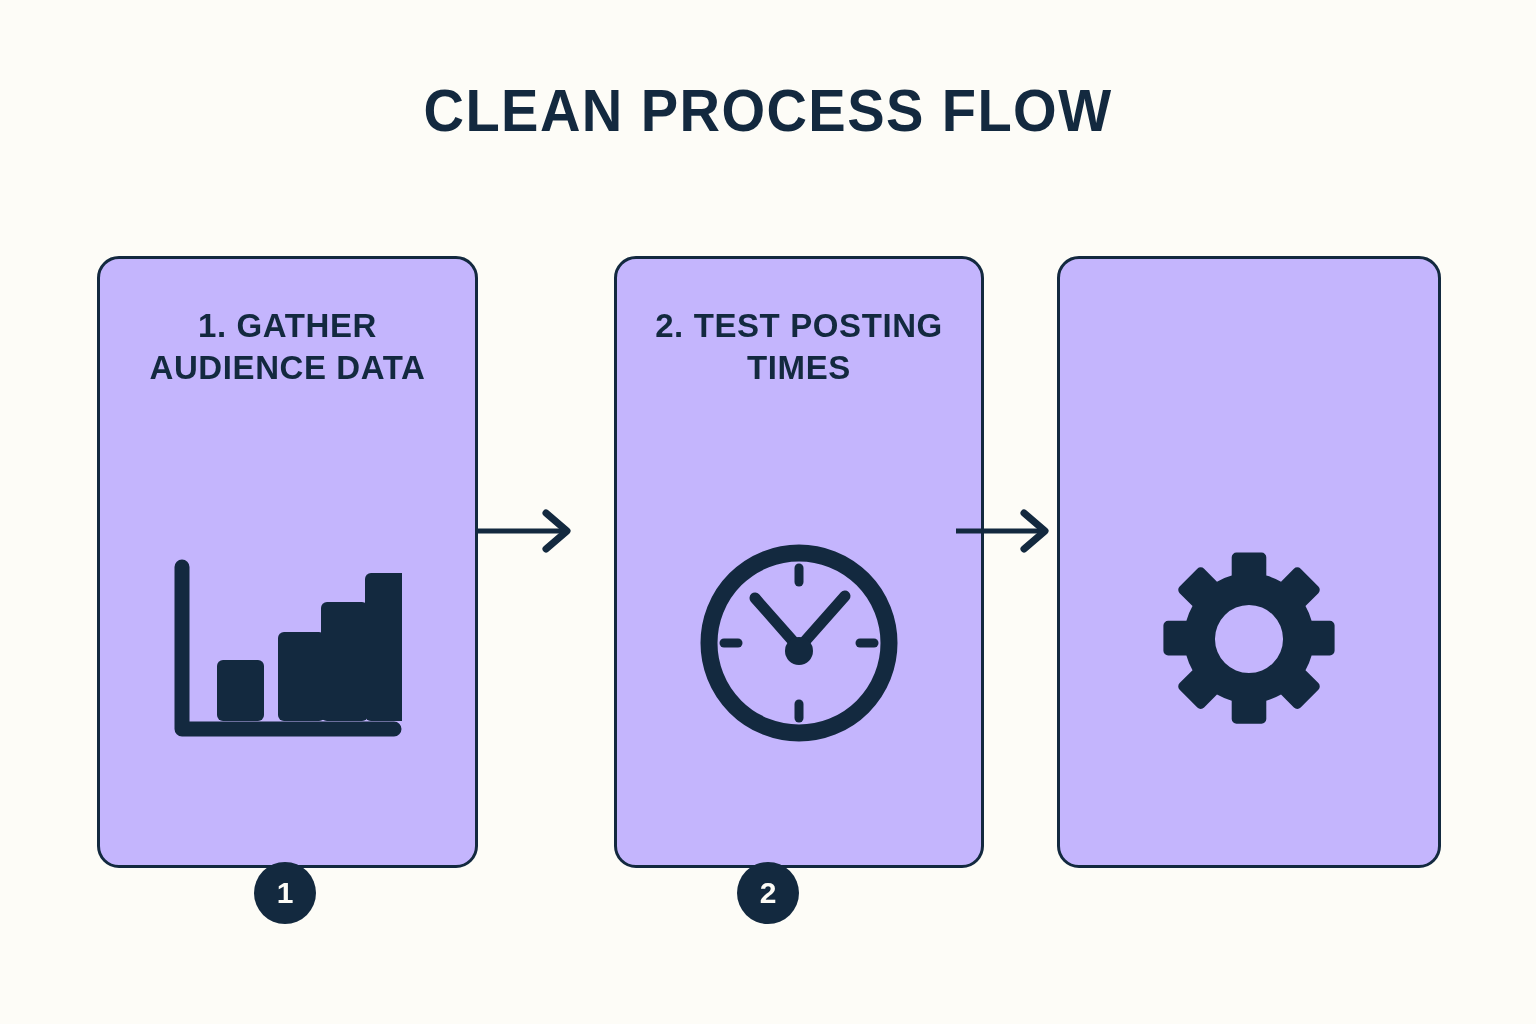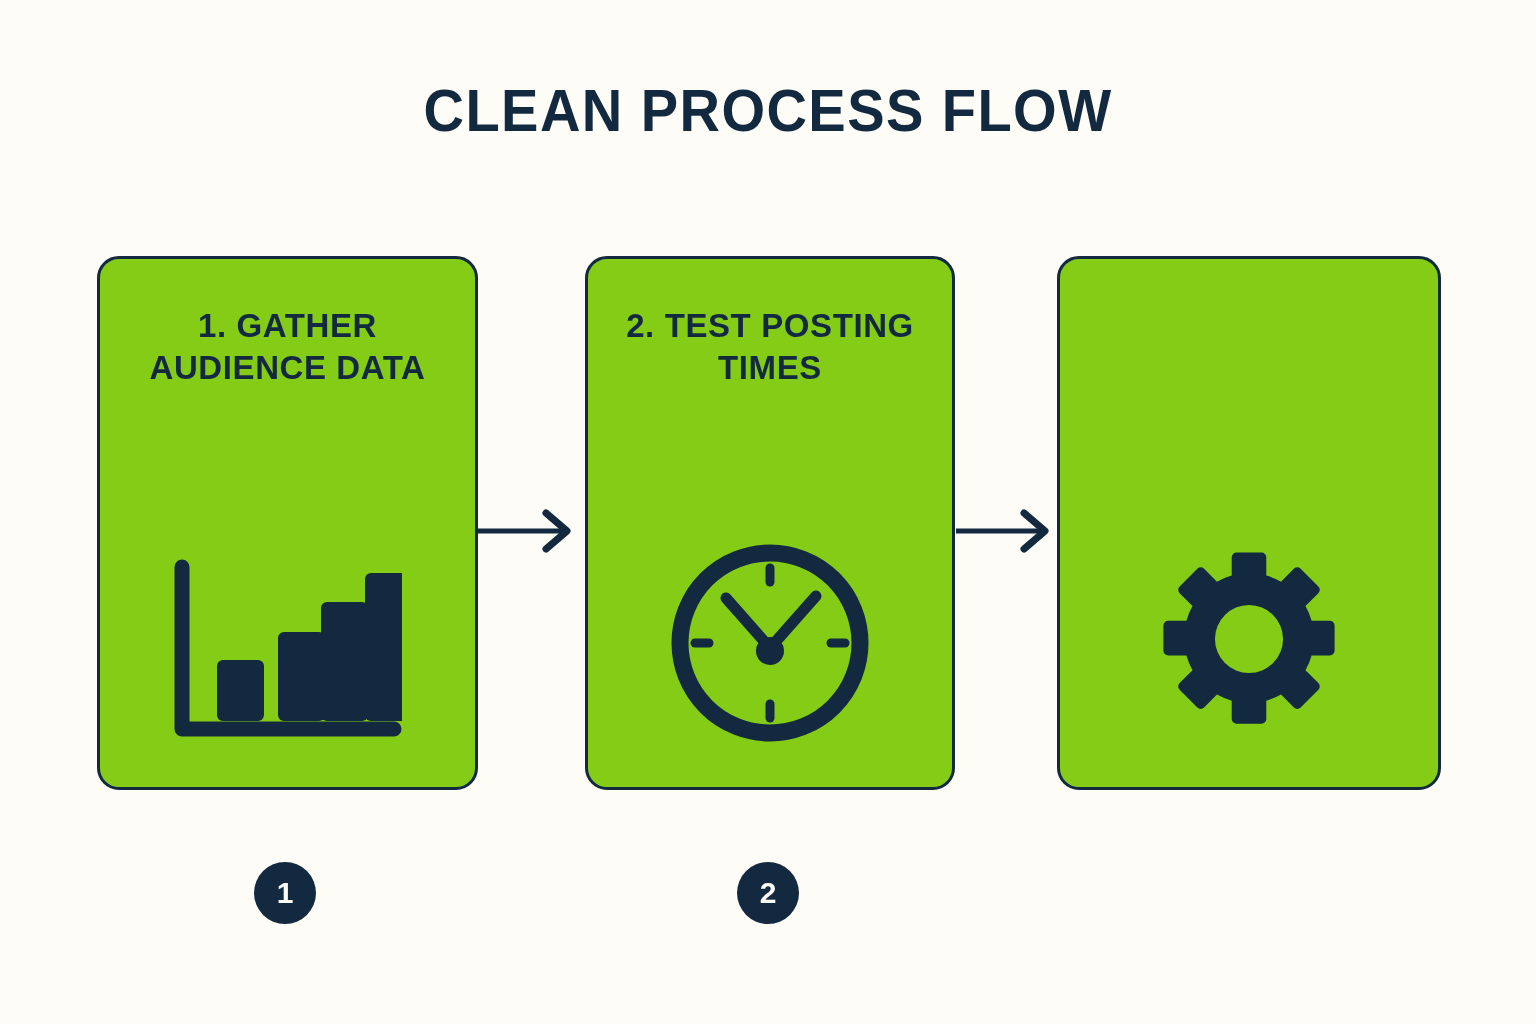--- a/index.html
+++ b/index.html
@@ -28,27 +28,27 @@
     color:#13293f;
     line-height:1.0;
     transform:scaleX(0.95);
     transform-origin:center;
   }
 
   
   .card {
     position:absolute;
     top:256px;
-    height:534px;
+    height:612px;
     border:3px solid #13293f;
     border-radius:22px;
-    background:#84cc16;
+    background:#c4b5fd;
   }
   #card-1 { left:97px;   width:381px; }
-  #card-2 { left:585px;  width:370px;border-radius:22px; }
+  #card-2 { left:614px;  width:370px;border-radius:22px; }
   #card-3 { left:1057px; width:384px; }
 
   .card-label {
     position:absolute;
     top:46px;
     left:14px; right:14px;
     text-align:center;
     font-size:33px;
     font-weight:bold;
     letter-spacing:0.6px;

